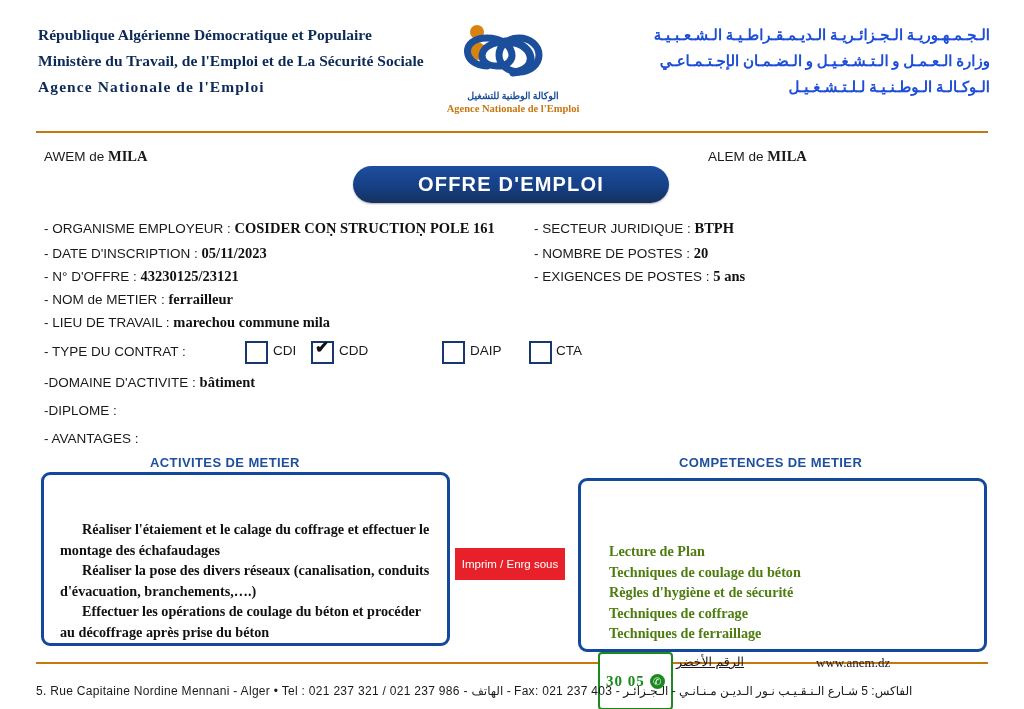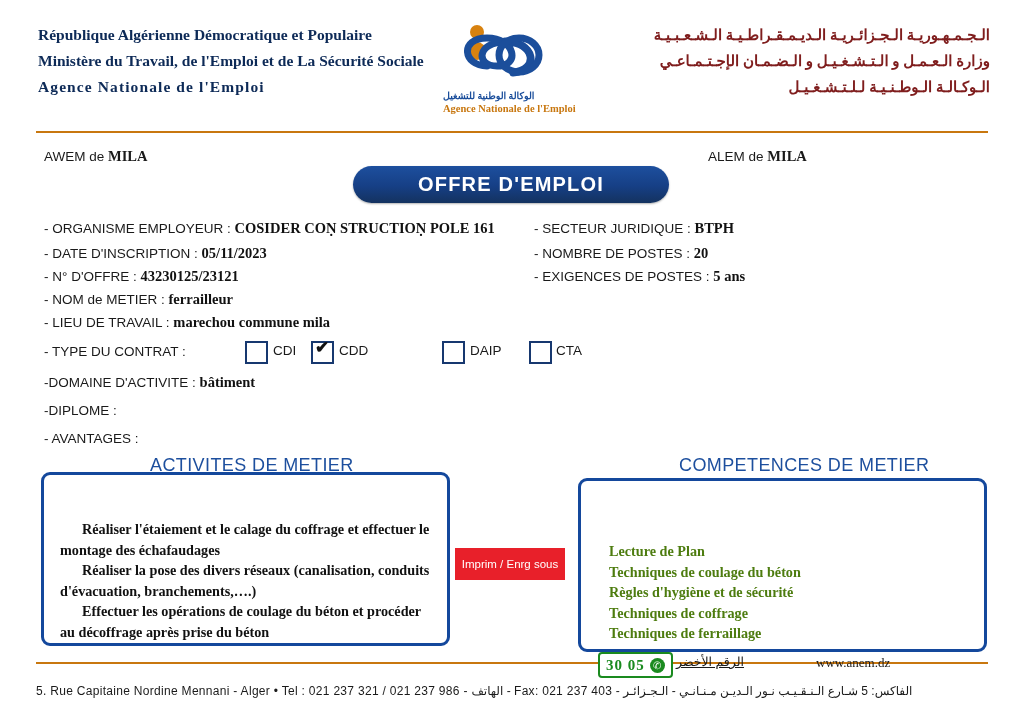--- a/index.html
+++ b/index.html
@@ -41,33 +41,33 @@
   }
   .header-fr div:nth-child(3) {
     letter-spacing: 1.1px;
   }
   .header-ar {
     position: absolute;
     right: 34px; top: 22px;
     width: 420px;
     text-align: right;
     direction: rtl;
-    color: #7f1d1d;
+    color: #1d4ed8;
     font-family: "Liberation Serif", serif;
     font-weight: bold;
     font-size: 15px;
     line-height: 26px;
     letter-spacing: 1px;
   }
   .logo {
     position: absolute;
     left: 443px; top: 14px;
     width: 140px;
     height: 108px;
-    text-align: left;
+    text-align: center;
   }
   .logo-mark {
     position: relative;
     width: 140px;
     height: 76px;
   }
   .logo-cap-fr {
     font-family: "Liberation Serif", serif;
     font-size: 10.5px;
     color: #c8770f;
@@ -168,22 +168,22 @@
     left: 2px; top: -5px;
     font-size: 17px;
     line-height: 19px;
     color: #111;
     font-weight: bold;
   }
 
   
   .sec-head {
     position: absolute;
-    font-size: 18px;
-    font-weight: normal;
+    font-size: 13px;
+    font-weight: bold;
     color: #1d4f9e;
     letter-spacing: 0.4px;
   }
   .sec-head.left  { left: 150px; top: 455px; }
   .sec-head.right { left: 679px; top: 455px; }
 
   
   .box {
     position: absolute;
     border: 3px solid #14489c;
@@ -247,21 +247,21 @@
   }
   .green-box {
     position: absolute;
     left: 598px; top: 652px;
     height: 22px;
     background: #ffffff;
     border: 2px solid #1a8a1f;
     border-radius: 4px;
     display: flex;
     align-items: center;
-    padding: 0 6px;
+    padding: 16px 6px;
     gap: 5px;
   }
   .green-num {
     font-family: "Liberation Serif", serif;
     font-size: 15px;
     font-weight: bold;
     color: #1a8a1f;
     letter-spacing: 1px;
   }
   .green-phone {

